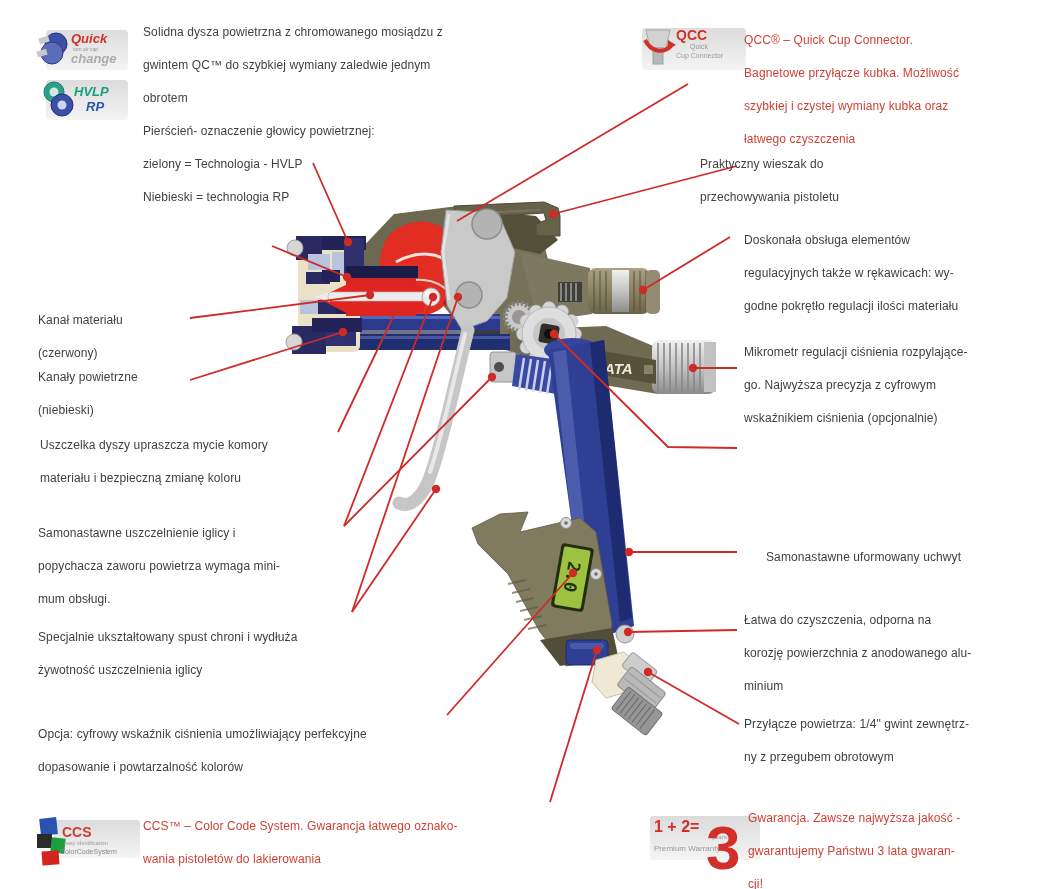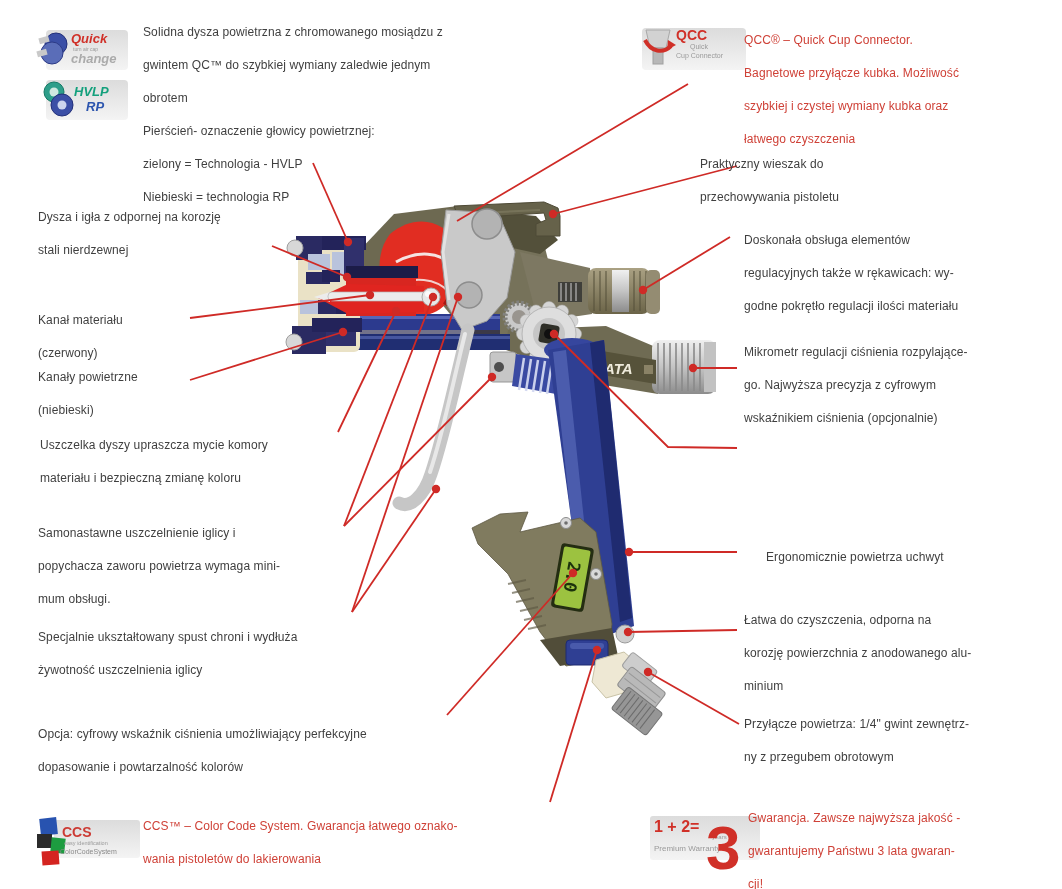--- a/index.html
+++ b/index.html
@@ -326,22 +326,20 @@
         <circle cx="648" cy="672" r="4.2" fill="#cf2a26"></circle>
       </g>
   </svg>
 
   <div class="ann" style="left:143px;top:16px">Solidna dysza powietrzna z chromowanego mosiądzu z
 gwintem QC™ do szybkiej wymiany zaledwie jednym
 obrotem
 Pierścień- oznaczenie głowicy powietrznej:
 zielony = Technologia - HVLP
 Niebieski = technologia RP</div>
-  <div class="ann" style="left:38px;top:201px">Dysza i igła z odpornej na korozję
-stali nierdzewnej</div>
   <div class="ann" style="left:38px;top:304px">Kanał materiału
 (czerwony)</div>
   <div class="ann" style="left:38px;top:361px">Kanały powietrzne
 (niebieski)</div>
   <div class="ann" style="left:40px;top:429px">Uszczelka dyszy upraszcza mycie komory
 materiału i bezpieczną zmianę koloru</div>
   <div class="ann" style="left:38px;top:517px">Samonastawne uszczelnienie iglicy i
 popychacza zaworu powietrza wymaga mini-
 mum obsługi.</div>
   <div class="ann" style="left:38px;top:621px">Specjalnie ukształtowany spust chroni i wydłuża
@@ -356,21 +354,21 @@
 szybkiej i czystej wymiany kubka oraz
 łatwego czyszczenia</div>
   <div class="ann" style="left:700px;top:148px">Praktyczny wieszak do
 przechowywania pistoletu</div>
   <div class="ann" style="left:744px;top:224px">Doskonała obsługa elementów
 regulacyjnych także w rękawicach: wy-
 godne pokrętło regulacji ilości materiału</div>
   <div class="ann" style="left:744px;top:336px">Mikrometr regulacji ciśnienia rozpylające-
 go. Najwyższa precyzja z cyfrowym
 wskaźnikiem ciśnienia (opcjonalnie)</div>
-  <div class="ann" style="left:766px;top:541px">Ergonomicznie powietrza uchwyt</div>
+  <div class="ann" style="left:766px;top:541px">Samonastawne uformowany uchwyt</div>
   <div class="ann" style="left:744px;top:604px">Łatwa do czyszczenia, odporna na
 korozję powierzchnia z anodowanego alu-
 minium</div>
   <div class="ann" style="left:744px;top:708px">Przyłącze powietrza: 1/4" gwint zewnętrz-
 ny z przegubem obrotowym</div>
   <div class="ann red" style="left:748px;top:802px">Gwarancja. Zawsze najwyższa jakość -
 gwarantujemy Państwu 3 lata gwaran-
 cji!</div>
 </div>
 

